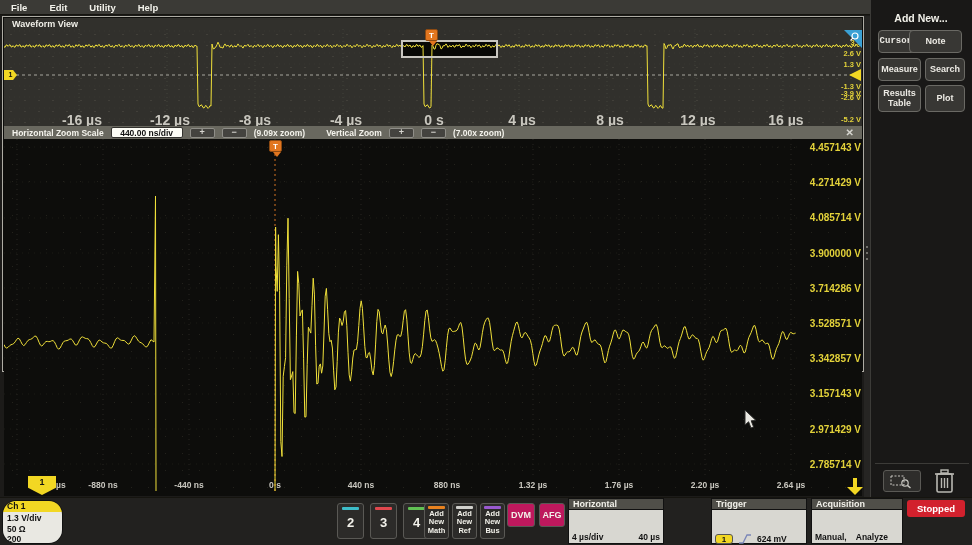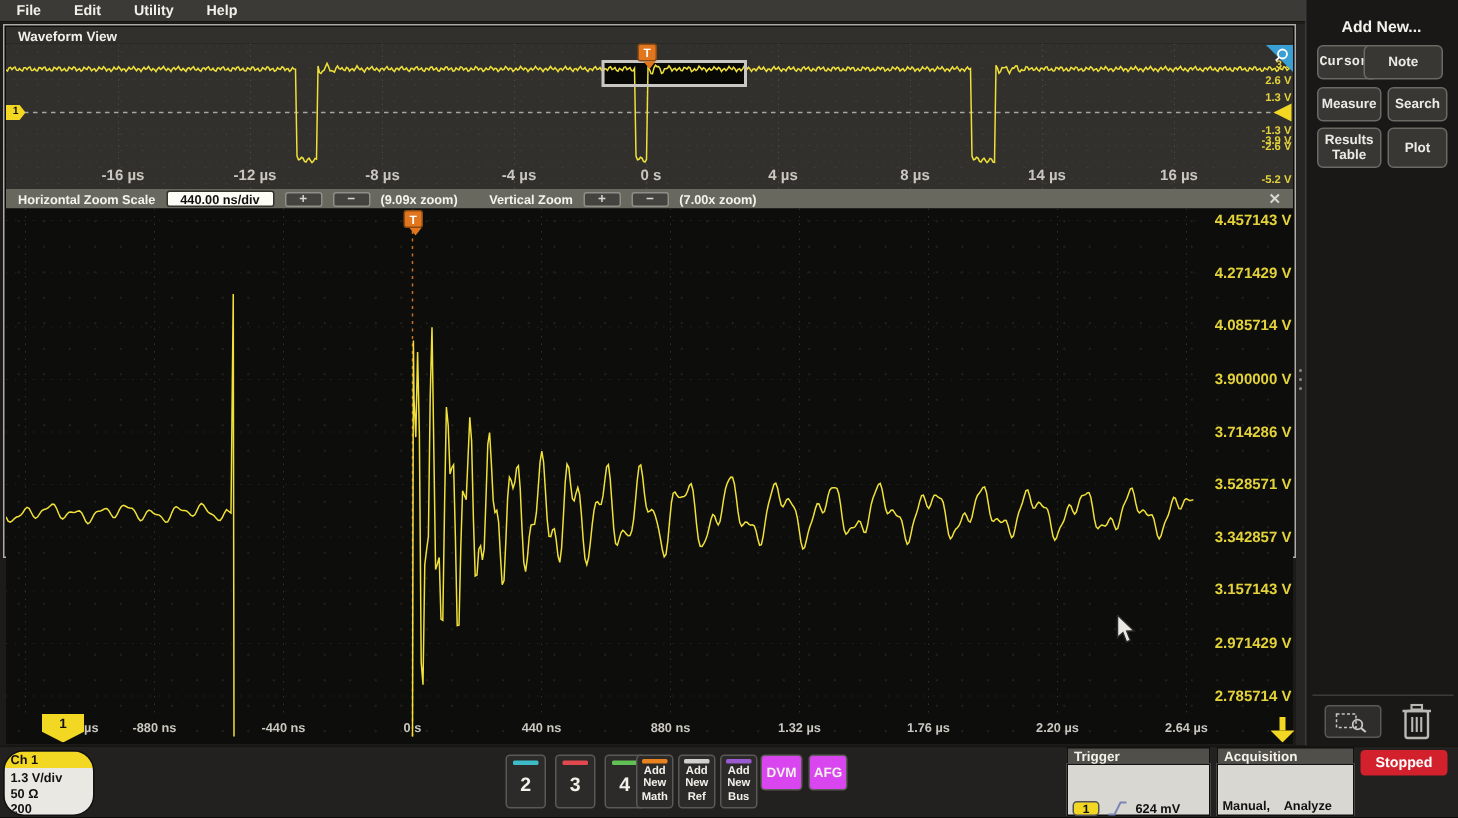--- a/index.html
+++ b/index.html
@@ -13,21 +13,21 @@
   .menubar span{font-size:9.5px;font-weight:bold;color:#f2f1ea;cursor:default;}
 
   
   .wave-box{position:absolute;left:2px;top:16px;width:862px;height:356px;border:1px solid #aeaca4;background:#0d0d0b;}
   .view-title{position:absolute;left:1px;top:1px;width:858px;height:12px;background:#31302c;
     font-size:9px;font-weight:bold;color:#f0efe8;padding:1px 0 0 8px;border-bottom:1px solid #15140f;}
 
   .overview{position:absolute;left:1px;top:12px;width:858px;height:97px;background:#31302c;
     background-image:radial-gradient(#413f39 0.6px, transparent 0.8px);background-size:14px 11px;}
   .overview svg{position:absolute;left:0;top:0;}
-  .ov-xlab{position:absolute;top:83px;width:50px;text-align:center;font-size:10px;font-weight:600;color:#c9c7bf;}
+  .ov-xlab{position:absolute;top:83px;width:50px;text-align:center;font-size:14px;font-weight:600;color:#c9c7bf;}
   .ov-ylab{position:absolute;right:1px;width:34px;text-align:right;font-size:7.5px;font-weight:600;color:#e3d23a;}
 
   .zoombar{position:absolute;left:1px;top:109px;width:858px;height:13px;background:#69685f;
     display:flex;align-items:center;padding:0 8px;gap:7px;font-size:8.5px;font-weight:bold;color:#f4f3ec;}
   .zoombar .zinput{background:#fdfdf6;color:#111;border:1px solid #33322e;border-radius:2px;
     font-size:8.5px;font-weight:bold;height:11px;width:72px;text-align:center;padding:0;font-family:"Liberation Sans",sans-serif;}
   .zbtn{width:25px;height:10px;background:#44433f;border:1px solid #8f8e88;border-radius:2px;
     color:#d6d5cf;font-size:9px;font-weight:bold;line-height:7px;text-align:center;cursor:pointer;}
   .zclose{margin-left:auto;color:#d6d5cf;font-size:10px;font-weight:bold;cursor:pointer;}
 
@@ -62,21 +62,21 @@
   .bottombar{position:absolute;left:0;top:497px;width:972px;height:48px;background:#22211f;border-top:1px solid #15140f;}
   .ch1badge{position:absolute;left:2px;top:2px;width:61px;height:44px;border:1px solid #111;border-radius:14px;overflow:hidden;cursor:pointer;}
   .ch1badge .hd{background:#f2d723;color:#111;font-size:8.5px;font-weight:bold;height:11px;padding:0 0 0 4px;line-height:11px;}
   .ch1badge .bd{background:#e9e8e2;color:#111;font-size:8.5px;font-weight:bold;padding:1px 0 0 4px;line-height:10.5px;height:33px;}
   .numbtn{position:absolute;top:5px;width:27px;height:36px;background:#2c2b29;border:1px solid #5a5955;border-radius:3px;cursor:pointer;}
   .numbtn .stripe{margin:3px auto 0;width:17px;height:3px;border-radius:1px;}
   .numbtn .n{text-align:center;font-size:13px;font-weight:bold;color:#f2f1ea;margin-top:5px;}
   .addbtn{position:absolute;top:5px;width:25px;height:36px;background:#2c2b29;border:1px solid #5a5955;border-radius:3px;cursor:pointer;}
   .addbtn .stripe{margin:2px auto 0;width:17px;height:2.5px;border-radius:1px;}
   .addbtn .t{text-align:center;font-size:7.5px;font-weight:bold;color:#f2f1ea;line-height:8.5px;margin-top:1px;}
-  .fnbtn{position:absolute;top:5px;height:24px;background:#d946ef;border:1px solid #5a5955;border-radius:3px;
+  .fnbtn{position:absolute;top:5px;height:24px;background:#be185d;border:1px solid #5a5955;border-radius:3px;
     color:#f2f1ea;font-size:9px;font-weight:bold;display:flex;align-items:center;justify-content:center;cursor:pointer;}
   .infopanel{position:absolute;top:0;height:46px;cursor:pointer;}
   .infopanel .hd{background:#504f49;color:#f2f1ea;font-size:9px;font-weight:bold;height:11px;line-height:11px;padding-left:4px;border:1px solid #111;border-bottom:none;}
   .infopanel .bd{background:#d8d7d1;color:#111;font-size:8.5px;font-weight:bold;height:35px;border:1px solid #111;padding:1px 3px;line-height:10.5px;white-space:pre;}
   .stoppedbtn{position:absolute;left:907px;top:2px;width:58px;height:17px;background:#d2212d;border-radius:3px;
     color:#fff;font-size:9.5px;font-weight:bold;text-align:center;line-height:17px;cursor:pointer;}
 </style>
 </head>
 <body>
 
@@ -116,21 +116,21 @@
           <polyline points="0,17.6 1,18.4 2,16.2 3,15.9 4,17.4 5,16.3 6,15.7 7,17.8 8,18.0 9,16.6 10,17.8 11,18.3 12,16.1 13,16.1 14,17.4 15,16.1 16,15.7 17,18.0 18,17.9 19,16.6 20,18.0 21,18.2 22,16.0 23,16.2 24,17.4 25,16.0 26,15.8 27,18.1 28,17.7 29,16.6 30,18.1 31,18.1 32,15.9 33,16.4 34,17.4 35,15.8 36,16.0 37,18.1 38,17.6 39,16.6 40,18.2 41,18.0 42,15.8 43,16.5 44,17.3 45,15.7 46,16.1 47,18.2 48,17.4 49,16.7 50,18.4 51,17.8 52,15.8 53,16.7 54,17.3 55,15.6 56,16.3 57,18.2 58,17.3 59,16.8 60,18.5 61,17.6 62,15.7 63,16.8 64,17.2 65,15.5 66,16.4 67,18.3 68,17.1 69,16.9 70,18.6 71,17.5 72,15.7 73,17.0 74,17.1 75,15.4 76,16.6 77,18.2 78,17.0 79,17.0 80,18.6 81,17.3 82,15.8 83,17.1 84,16.9 85,15.4 86,16.8 87,18.2 88,16.8 89,17.1 90,18.7 91,17.1 92,15.8 93,17.2 94,16.8 95,15.3 96,17.0 97,18.1 98,16.7 99,17.3 100,18.7 101,16.9 102,15.9 103,17.3 104,16.6 105,15.3 106,17.1 107,18.1 108,16.6 109,17.4 110,18.7 111,16.8 112,16.0 113,17.4 114,16.5 115,15.3 116,17.3 117,18.0 118,16.6 119,17.6 120,18.6 121,16.6 122,16.1 123,17.5 124,16.3 125,15.4 126,17.4 127,17.8 128,16.5 129,17.8 130,18.6 131,16.5 132,16.2 133,17.5 134,16.2 135,15.5 136,17.6 137,17.7 138,16.5 139,17.9 140,18.5 141,16.4 142,16.4 143,17.5 144,16.0 145,15.6 146,17.7 147,17.6 148,16.5 149,18.1 150,18.4 151,16.2 152,16.5 153,17.5 154,15.8 155,15.7 156,17.8 157,17.4 158,16.5 159,18.2 160,18.3 161,16.2 162,16.7 163,17.5 164,15.7 165,15.8 166,17.9 167,17.3 168,16.6 169,18.4 170,18.1 171,16.1 172,16.8 173,17.4 174,15.6 175,15.9 176,17.9 177,17.1 178,16.6 179,18.5 180,18.0 181,16.1 182,17.0 183,17.3 184,15.5 185,16.1 186,18.0 187,17.0 188,16.7 189,18.6 190,17.8 191,16.0 192,17.1 193,17.2 194,75.0 195,77.5 196,77.2 197,75.8 198,76.4 199,78.6 200,79.0 201,77.3 202,76.4 203,78.0 204,79.4 205,78.4 206,76.6 207,77.1 208,15.0 209,19.4 210,20.0 211,18.4 212,17.9 213,15.6 214,13.2 215,15.4 216,18.3 217,18.1 218,18.5 219,19.1 220,16.4 221,14.9 222,16.8 223,17.1 224,16.1 225,17.6 226,18.0 227,15.9 228,16.5 229,18.4 230,17.3 231,16.8 232,18.1 233,16.7 234,14.9 235,16.5 236,17.5 237,16.5 238,17.8 239,19.1 240,17.0 241,16.1 242,17.4 243,16.3 244,15.3 245,17.3 246,17.8 247,16.4 248,17.5 249,18.6 250,16.7 251,16.5 252,17.8 253,16.4 254,15.3 255,17.2 256,17.4 257,16.3 258,17.8 259,18.7 260,16.7 261,16.6 262,17.7 263,16.1 264,15.4 265,17.4 266,17.4 267,16.3 268,17.9 269,18.6 270,16.6 271,16.7 272,17.7 273,16.0 274,15.5 275,17.5 276,17.2 277,16.3 278,18.1 279,18.5 280,16.5 281,16.8 282,17.7 283,15.8 284,15.6 285,17.6 286,17.1 287,16.3 288,18.2 289,18.4 290,16.4 291,17.0 292,17.6 293,15.7 294,15.7 295,17.6 296,16.9 297,16.4 298,18.4 299,18.2 300,16.3 301,17.1 302,17.6 303,15.6 304,15.9 305,17.7 306,16.8 307,16.5 308,18.5 309,18.1 310,16.3 311,17.3 312,17.5 313,15.4 314,16.0 315,17.7 316,16.6 317,16.6 318,18.6 319,17.9 320,16.3 321,17.4 322,17.4 323,15.4 324,16.2 325,17.7 326,16.5 327,16.7 328,18.7 329,17.7 330,16.3 331,17.6 332,17.2 333,15.3 334,16.3 335,17.7 336,16.4 337,16.8 338,18.7 339,17.6 340,16.4 341,17.7 342,17.1 343,15.2 344,16.5 345,17.6 346,16.3 347,17.0 348,18.8 349,17.4 350,16.4 351,17.8 352,16.9 353,15.2 354,16.7 355,17.5 356,16.2 357,17.2 358,18.8 359,17.2 360,16.5 361,17.9 362,16.8 363,15.2 364,16.8 365,17.4 366,16.1 367,17.3 368,18.8 369,17.1 370,16.6 371,17.9 372,16.6 373,15.3 374,17.0 375,17.3 376,16.0 377,17.5 378,18.7 379,16.9 380,16.7 381,18.0 382,16.4 383,15.3 384,17.1 385,17.2 386,16.0 387,17.7 388,18.7 389,16.8 390,16.9 391,18.0 392,16.2 393,15.4 394,17.2 395,17.0 396,16.0 397,17.8 398,18.6 399,16.7 400,17.0 401,18.0 402,16.1 403,15.5 404,17.3 405,16.9 406,16.0 407,18.0 408,18.5 409,16.6 410,17.2 411,18.0 412,15.9 413,15.6 414,17.4 415,16.7 416,16.1 417,18.1 418,18.3 419,16.6 420,75.0 421,77.5 422,77.2 423,75.8 424,76.4 425,78.6 426,79.0 427,77.3 428,16.2 429,17.2 430,20.0 431,20.1 432,16.2 433,14.5 434,15.4 435,15.3 436,16.7 437,19.9 438,19.4 439,16.8 440,16.8 441,16.5 442,14.9 443,16.3 444,18.4 445,17.1 446,16.5 447,18.0 448,17.1 449,16.1 450,18.0 451,18.1 452,16.0 453,16.3 454,17.1 455,15.7 456,16.2 457,18.7 458,18.1 459,16.8 460,18.0 461,17.2 462,15.1 463,16.2 464,17.5 465,16.2 466,16.8 467,18.7 468,17.4 469,16.4 470,17.9 471,17.3 472,15.5 473,16.6 474,17.4 475,15.9 476,16.7 477,18.7 478,17.4 479,16.7 480,18.1 481,17.1 482,15.3 483,16.7 484,17.3 485,15.8 486,17.0 487,18.7 488,17.2 489,16.8 490,18.2 491,17.0 492,15.4 493,16.8 494,17.2 495,15.8 496,17.1 497,18.6 498,17.1 499,16.9 500,18.2 501,16.8 502,15.4 503,17.0 504,17.1 505,15.7 506,17.3 507,18.6 508,17.0 509,17.0 510,18.3 511,16.6 512,15.4 513,17.1 514,16.9 515,15.7 516,17.5 517,18.5 518,16.9 519,17.2 520,18.3 521,16.4 522,15.5 523,17.2 524,16.8 525,15.7 526,17.7 527,18.4 528,16.8 529,17.3 530,18.3 531,16.3 532,15.6 533,17.3 534,16.6 535,15.8 536,17.8 537,18.3 538,16.7 539,17.5 540,18.2 541,16.1 542,15.7 543,17.3 544,16.5 545,15.8 546,18.0 547,18.2 548,16.6 549,17.6 550,18.2 551,16.0 552,15.9 553,17.4 554,16.3 555,15.9 556,18.1 557,18.1 558,16.6 559,17.8 560,18.1 561,15.8 562,16.0 563,17.4 564,16.1 565,16.0 566,18.2 567,17.9 568,16.6 569,17.9 570,18.0 571,15.7 572,16.2 573,17.4 574,16.0 575,16.1 576,18.3 577,17.7 578,16.6 579,18.1 580,17.8 581,15.7 582,16.3 583,17.4 584,15.9 585,16.2 586,18.4 587,17.6 588,16.7 589,18.2 590,17.7 591,15.6 592,16.5 593,17.3 594,15.7 595,16.4 596,18.4 597,17.4 598,16.7 599,18.3 600,17.5 601,15.6 602,16.7 603,17.2 604,15.6 605,16.6 606,18.4 607,17.3 608,16.8 609,18.4 610,17.4 611,15.6 612,16.8 613,17.1 614,15.6 615,16.7 616,18.4 617,17.1 618,16.9 619,18.5 620,17.2 621,15.6 622,16.9 623,17.0 624,15.5 625,16.9 626,18.4 627,17.0 628,17.1 629,18.5 630,17.0 631,15.6 632,17.1 633,16.9 634,15.5 635,17.1 636,18.4 637,16.9 638,17.2 639,18.5 640,16.8 641,15.7 642,17.2 643,16.7 644,75.0 645,77.5 646,77.2 647,75.8 648,76.4 649,78.6 650,79.0 651,77.3 652,76.4 653,78.0 654,79.4 655,78.4 656,76.6 657,77.1 658,79.0 659,79.2 660,14.5 661,16.5 662,19.8 663,18.7 664,16.0 665,16.2 666,16.0 667,15.5 668,18.1 669,20.0 670,17.7 671,16.3 672,16.5 673,15.0 674,14.9 675,18.0 676,18.9 677,17.4 678,18.0 679,17.9 680,15.4 681,15.7 682,17.6 683,16.7 684,16.2 685,17.9 686,17.5 687,16.1 688,17.7 689,18.4 690,16.4 691,16.6 692,17.5 693,15.7 694,15.5 695,17.8 696,17.7 697,16.8 698,18.3 699,18.2 700,15.9 701,16.3 702,17.3 703,15.8 704,16.0 705,18.2 706,17.5 707,16.5 708,18.2 709,18.0 710,15.9 711,16.6 712,17.4 713,15.7 714,16.0 715,18.1 716,17.3 717,16.7 718,18.4 719,17.9 720,15.9 721,16.7 722,17.3 723,15.5 724,16.2 725,18.1 726,17.2 727,16.8 728,18.5 729,17.7 730,15.8 731,16.9 732,17.2 733,15.4 734,16.4 735,18.2 736,17.0 737,16.9 738,18.6 739,17.6 740,15.8 741,17.0 742,17.1 743,15.4 744,16.5 745,18.2 746,16.9 747,17.0 748,18.7 749,17.4 750,15.9 751,17.2 752,17.0 753,15.3 754,16.7 755,18.1 756,16.8 757,17.1 758,18.7 759,17.2 760,15.9 761,17.3 762,16.8 763,15.3 764,16.9 765,18.1 766,16.7 767,17.3 768,18.7 769,17.0 770,16.0 771,17.4 772,16.7 773,15.3 774,17.0 775,18.0 776,16.6 777,17.4 778,18.7 779,16.9 780,16.1 781,17.5 782,16.5 783,15.3 784,17.2 785,17.9 786,16.5 787,17.6 788,18.7 789,16.7 790,16.2 791,17.5 792,16.3 793,15.3 794,17.4 795,17.8 796,16.5 797,17.8 798,18.6 799,16.6 800,16.3 801,17.6 802,16.2 803,15.4 804,17.5 805,17.6 806,16.4 807,17.9 808,18.6 809,16.4 810,16.4 811,17.6 812,16.0 813,15.5 814,17.6 815,17.5 816,16.4 817,18.1 818,18.5 819,16.3 820,16.6 821,17.6 822,15.8 823,15.6 824,17.7 825,17.3 826,16.5 827,18.2 828,18.3 829,16.2 830,16.7 831,17.5 832,15.7 833,15.7 834,17.8 835,17.2 836,16.5 837,18.4 838,18.2 839,16.2 840,16.9 841,17.5 842,15.6 843,15.9 844,17.8 845,17.0 846,16.6 847,18.5 848,18.0 849,16.1 850,17.0 851,17.4 852,15.5 853,16.0 854,17.9 855,16.9 856,16.7" fill="none" stroke="#f0e03a" stroke-width="1"></polyline>
         </svg>
 
       <span class="ov-xlab" style="left:53px">-16 µs</span>
       <span class="ov-xlab" style="left:141px">-12 µs</span>
       <span class="ov-xlab" style="left:226px">-8 µs</span>
       <span class="ov-xlab" style="left:317px">-4 µs</span>
       <span class="ov-xlab" style="left:405px">0 s</span>
       <span class="ov-xlab" style="left:493px">4 µs</span>
       <span class="ov-xlab" style="left:581px">8 µs</span>
-      <span class="ov-xlab" style="left:669px">14 µs</span>
+      <span class="ov-xlab" style="left:669px">12 µs</span>
       <span class="ov-xlab" style="left:757px">16 µs</span>
 
       <span class="ov-ylab" style="top:9px">3.9</span>
       <span class="ov-ylab" style="top:20px">2.6 V</span>
       <span class="ov-ylab" style="top:31px">1.3 V</span>
       <span class="ov-ylab" style="top:42px">0</span>
       <span class="ov-ylab" style="top:53px">-1.3 V</span>
       <span class="ov-ylab" style="top:64px">-2.6 V</span>
       <span class="ov-ylab" style="top:60px">-3.9 V</span>
       <span class="ov-ylab" style="top:86px">-5.2 V</span>
@@ -302,20 +302,28 @@
       <div class="t"><span>Add</span><br><span>New</span><br><span>Ref</span></div>
     </div>
     <div class="addbtn" style="left:480px">
       <div class="stripe" id="stb" style="background: rgb(154, 90, 208);"></div>
       <div class="t"><span>Add</span><br><span>New</span><br><span>Bus</span></div>
     </div>
 
     <div class="fnbtn" style="left:507px;width:28px">DVM</div>
     <div class="fnbtn" style="left:539px;width:26px">AFG</div>
 
+    <div class="infopanel" style="left:568px;width:96px;">
+      <div class="hd">Horizontal</div>
+      <div class="bd">
+        <div style="display:flex;justify-content:space-between"><span>4 µs/div</span><span>40 µs</span></div>
+        
+        
+      </div>
+    </div>
 
     <div class="infopanel" style="left:711px;width:96px;">
       <div class="hd">Trigger</div>
       <div class="bd">
         <div style="display:flex;align-items:center;gap:5px;margin-top:2px;">
           <span class="badge1" style="width:18px;height:10px;font-size:8px;line-height:10px;border:1px solid #555;border-radius:3px;">1</span>
           <svg width="14" height="10">
               <path d="M1,9 L5,9 L9,1 L13,1" fill="none" stroke="#7a86b8" stroke-width="1.3"></path>
             </svg>
           <span>624 mV</span>

